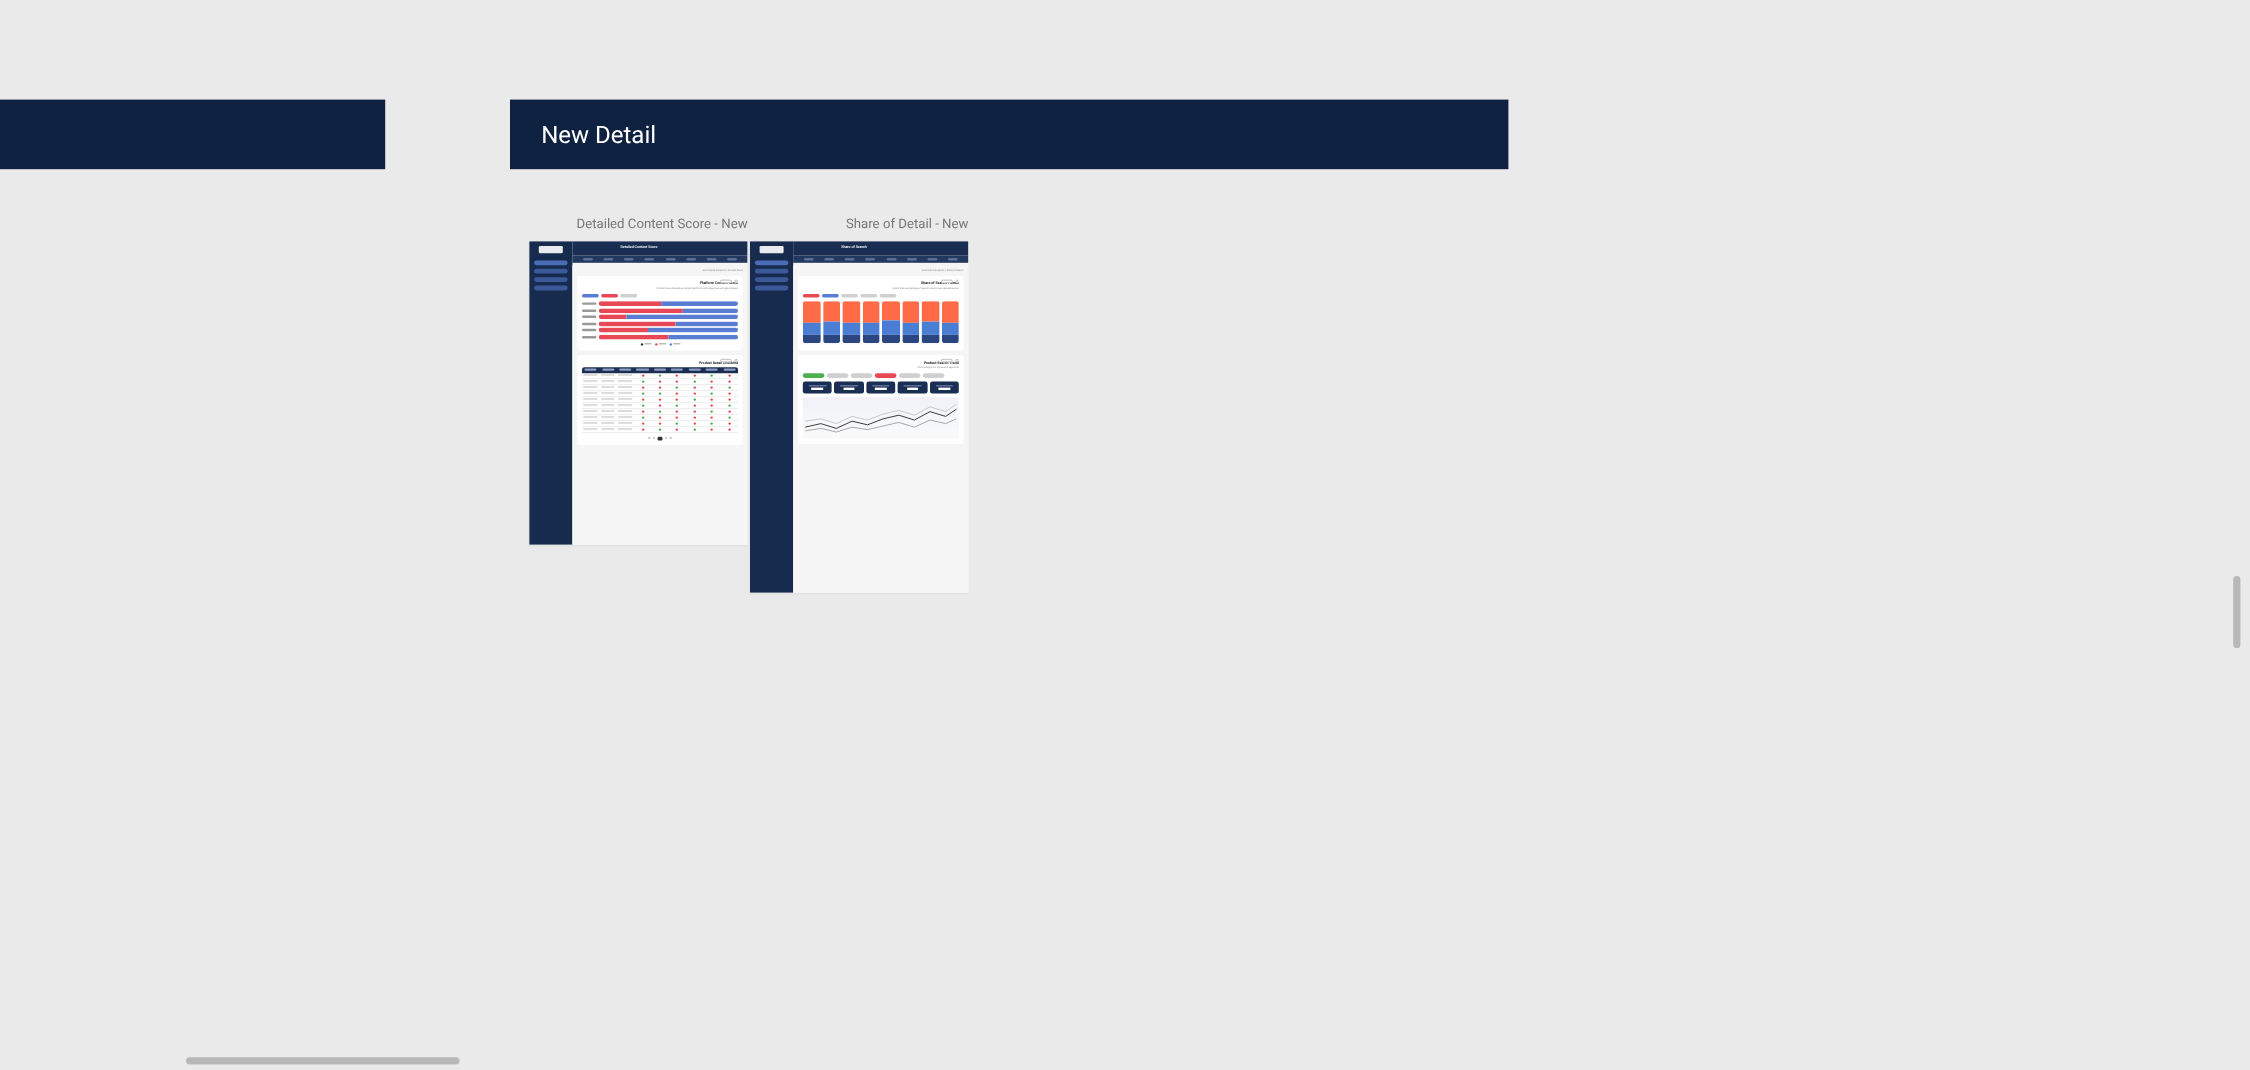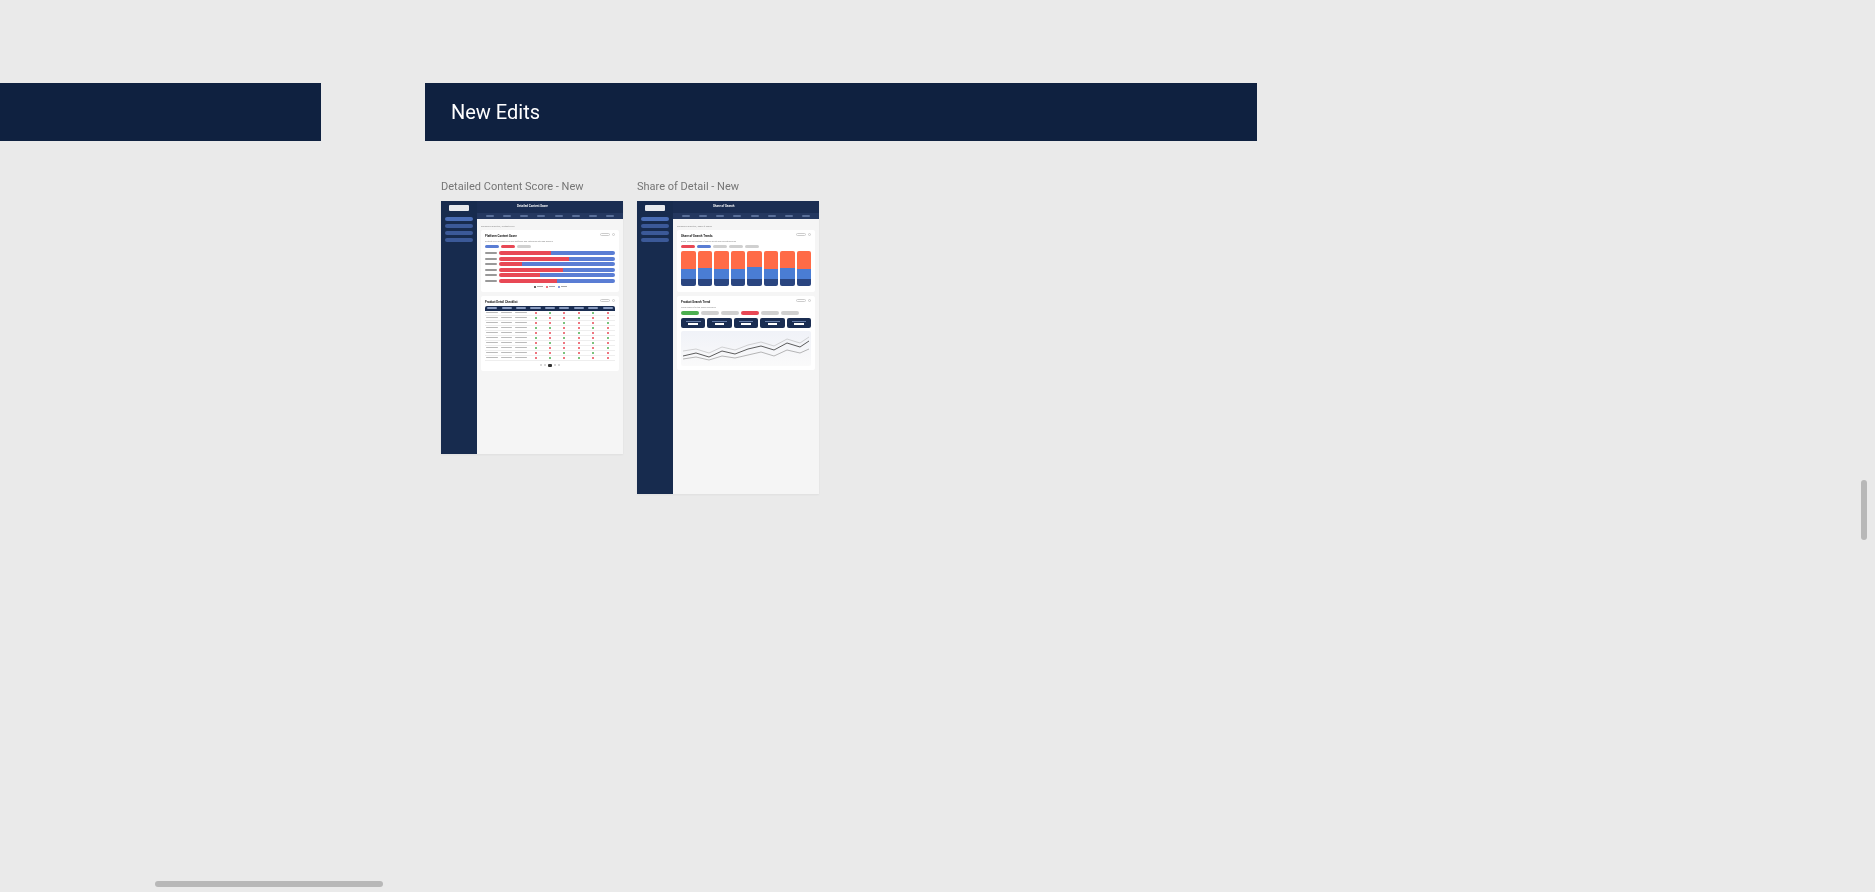--- a/index.html
+++ b/index.html
@@ -42,21 +42,22 @@
       color: #ffffff;
       font-size: 20px;
       font-weight: 400;
     }
     
     .thumbnails-container {
       position: absolute;
       top: 180px;
       left: 441px;
       display: flex;
-      gap: 14px;
+      gap: 2px;
+      text-align: right;
     }
     
     .thumbnail-wrapper {
       display: flex;
       flex-direction: column;
     }
     
     .thumbnail-label {
       color: #757575;
       font-size: 11px;
@@ -473,21 +474,21 @@
       border: 0.5px solid #ccc;
       border-radius: 2px;
     }
   </style>
 </head>
 <body>
 
 <div class="header-bar-left"></div>
 
 <div class="header-bar-main">
-  <span class="header-title">New Edits</span>
+  <span class="header-title">New Detail</span>
 </div>
 
 <div class="thumbnails-container">
 
   <div class="thumbnail-wrapper">
     <div class="thumbnail-label">Detailed Content Score - New</div>
     <div class="thumbnail thumb-1">
       <div class="t1-sidebar">
         <div class="t1-logo"></div>
         <div class="t1-sidebar-item t1-sidebar-item-active" style="top:16px;"></div>

